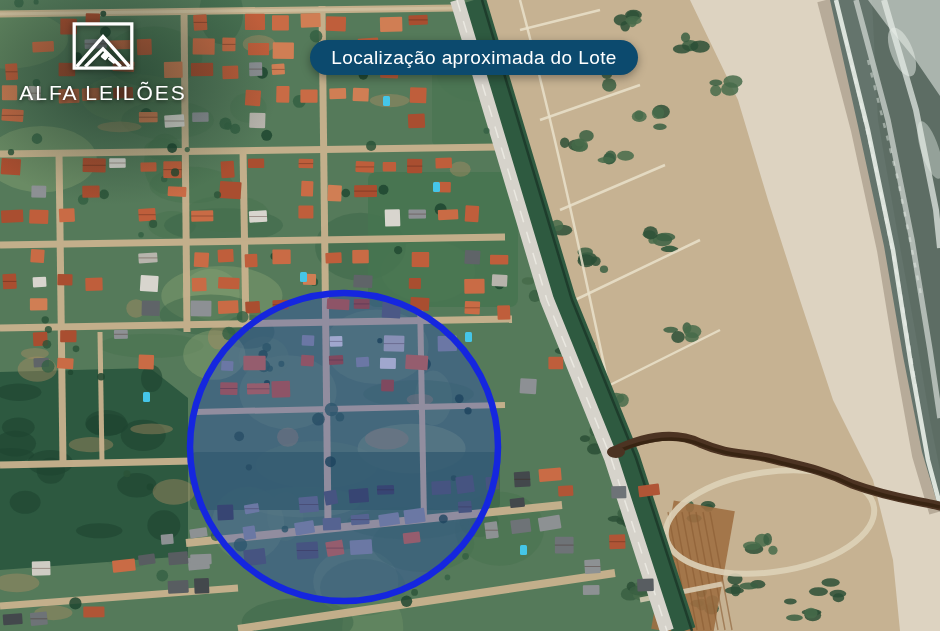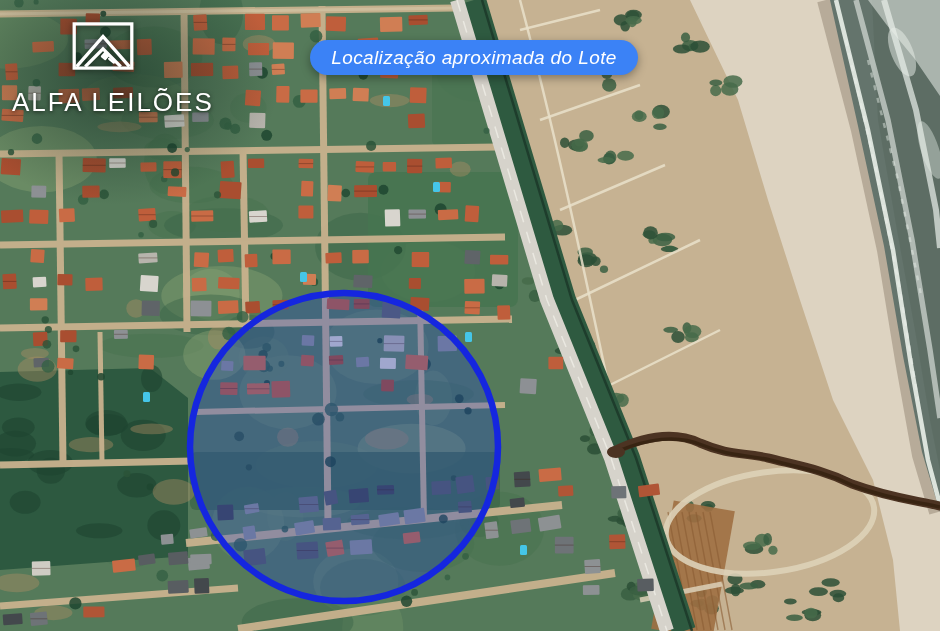--- a/index.html
+++ b/index.html
@@ -11,21 +11,21 @@
   .logo-shade{
     position:absolute;left:-50px;top:-45px;width:330px;height:250px;
     background:radial-gradient(closest-side,rgba(10,32,27,.5),rgba(10,32,27,0));
     pointer-events:none;
   }
   .logo{
     position:absolute;left:12px;top:22px;width:182px;text-align:center;color:#fff;
   }
   .logo-icon{width:62px;height:48px;display:block;margin:0 auto;filter:drop-shadow(0 1px 3px rgba(0,0,0,.55));}
   .logo-title{
-    margin-top:17px;font-size:26px;font-weight:400;letter-spacing:2px;white-space:nowrap;
+    margin-top:11px;font-size:21px;font-weight:400;letter-spacing:2px;white-space:nowrap;
     text-shadow:0 1px 4px rgba(0,0,0,.7);
   }
   .logo-sub{
     margin-top:3px;font-size:13px;letter-spacing:.3px;white-space:nowrap;
     text-shadow:0 1px 3px rgba(0,0,0,.7);
   }
   .badge{
     position:absolute;left:310px;top:40px;width:328px;height:35px;border-radius:17.5px;
     display:flex;align-items:center;justify-content:center;
     font-size:19px;letter-spacing:.4px;white-space:nowrap;
@@ -640,14 +640,14 @@
       <path d="M4.5,46.5 L32,15 L59.5,46.5" fill="none" stroke="#fff" stroke-width="3.4" stroke-linejoin="miter"></path>
       <path d="M13.5,46.5 L32,28 L50.5,46.5" fill="none" stroke="#fff" stroke-width="3.4"></path>
       <g transform="translate(37,37) rotate(40)">
         <rect x="-6.5" y="-4.2" width="6.6" height="8.4" rx="1" fill="#fff"></rect>
         <rect x="0.8" y="-1.2" width="8.6" height="2.5" rx="1.2" fill="#fff"></rect>
       </g>
     </svg>
     <div class="logo-title">ALFA LEILÕES</div>
   </div>
 
-  <div class="badge" id="badge" style="background: #3b82f6; color: rgb(255, 255, 255); font-style: italic;">Localização aproximada do Lote</div>
+  <div class="badge" id="badge" style="background: #0c4a6e; color: rgb(255, 255, 255);">Localização aproximada do Lote</div>
 </div>
 
 </body></html>

